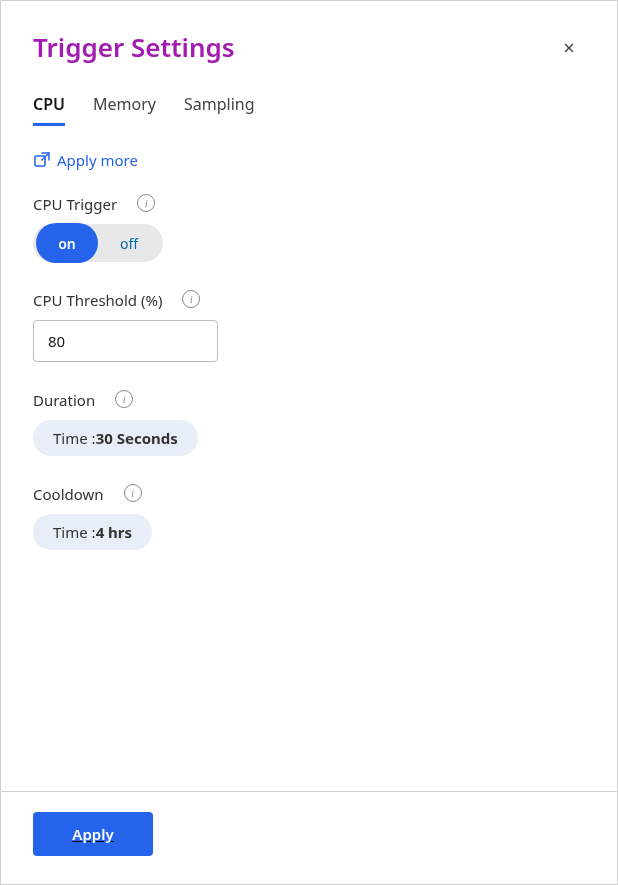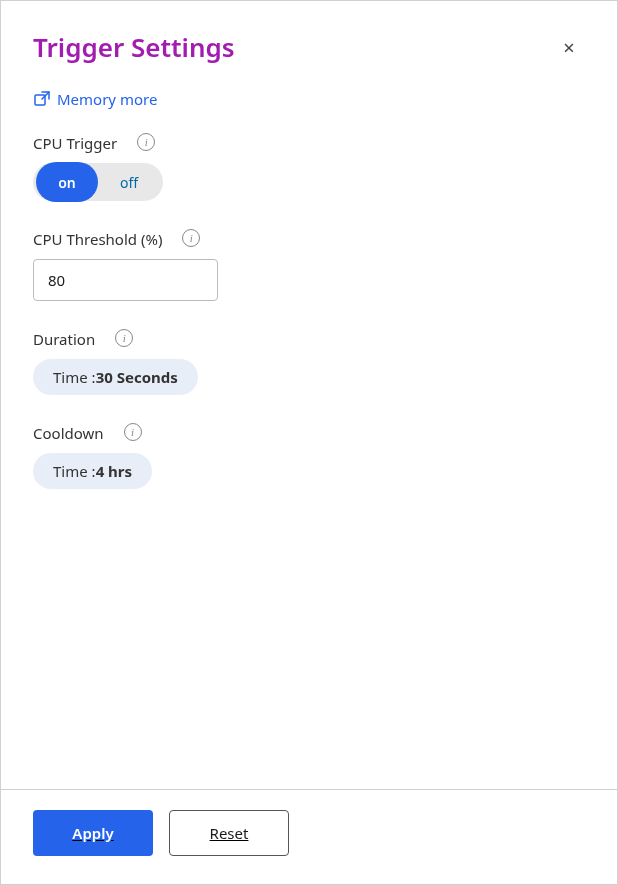--- a/index.html
+++ b/index.html
@@ -246,32 +246,37 @@
 
 <div class="dialog">
 
   <div class="dialog-header">
     <h1 class="dialog-title">Trigger Settings</h1>
     <button class="close-btn">
       <span>×</span>
     </button>
   </div>
 
+  <div class="tabs">
+    <button class="tab active">CPU</button>
+    <button class="tab">Memory</button>
+    <button class="tab">Sampling</button>
+  </div>
 
   <div class="content">
 
     <a class="learn-more">
       <span class="external-icon">
         <svg width="16" height="16" viewBox="0 0 16 16" fill="none">
           <rect x="1" y="4" width="10" height="10" rx="1" stroke="#2563eb" stroke-width="1.5" fill="none"></rect>
           <path d="M8 1h7v7" stroke="#2563eb" stroke-width="1.5" stroke-linecap="round" stroke-linejoin="round"></path>
           <path d="M15 1L8 8" stroke="#2563eb" stroke-width="1.5" stroke-linecap="round"></path>
         </svg>
       </span>
-      <span>Memory more</span>
+      <span>Apply more</span>
     </a>
 
     <div class="section">
       <div class="section-label">
         <span>CPU Trigger</span>
         <span class="info-icon">i</span>
       </div>
       <div class="toggle-container">
         <div class="toggle-on">on</div>
         <div class="toggle-off">off</div>
@@ -309,17 +314,16 @@
     </div>
 
   </div>
 
   <div class="spacer"></div>
 
   <div class="divider"></div>
   <div class="footer">
     <div class="footer-buttons">
       <button class="btn-apply">Apply</button>
-      <button class="btn-reset">Reset</button>
     </div>
   </div>
 
 </div>
 
 </body></html>

